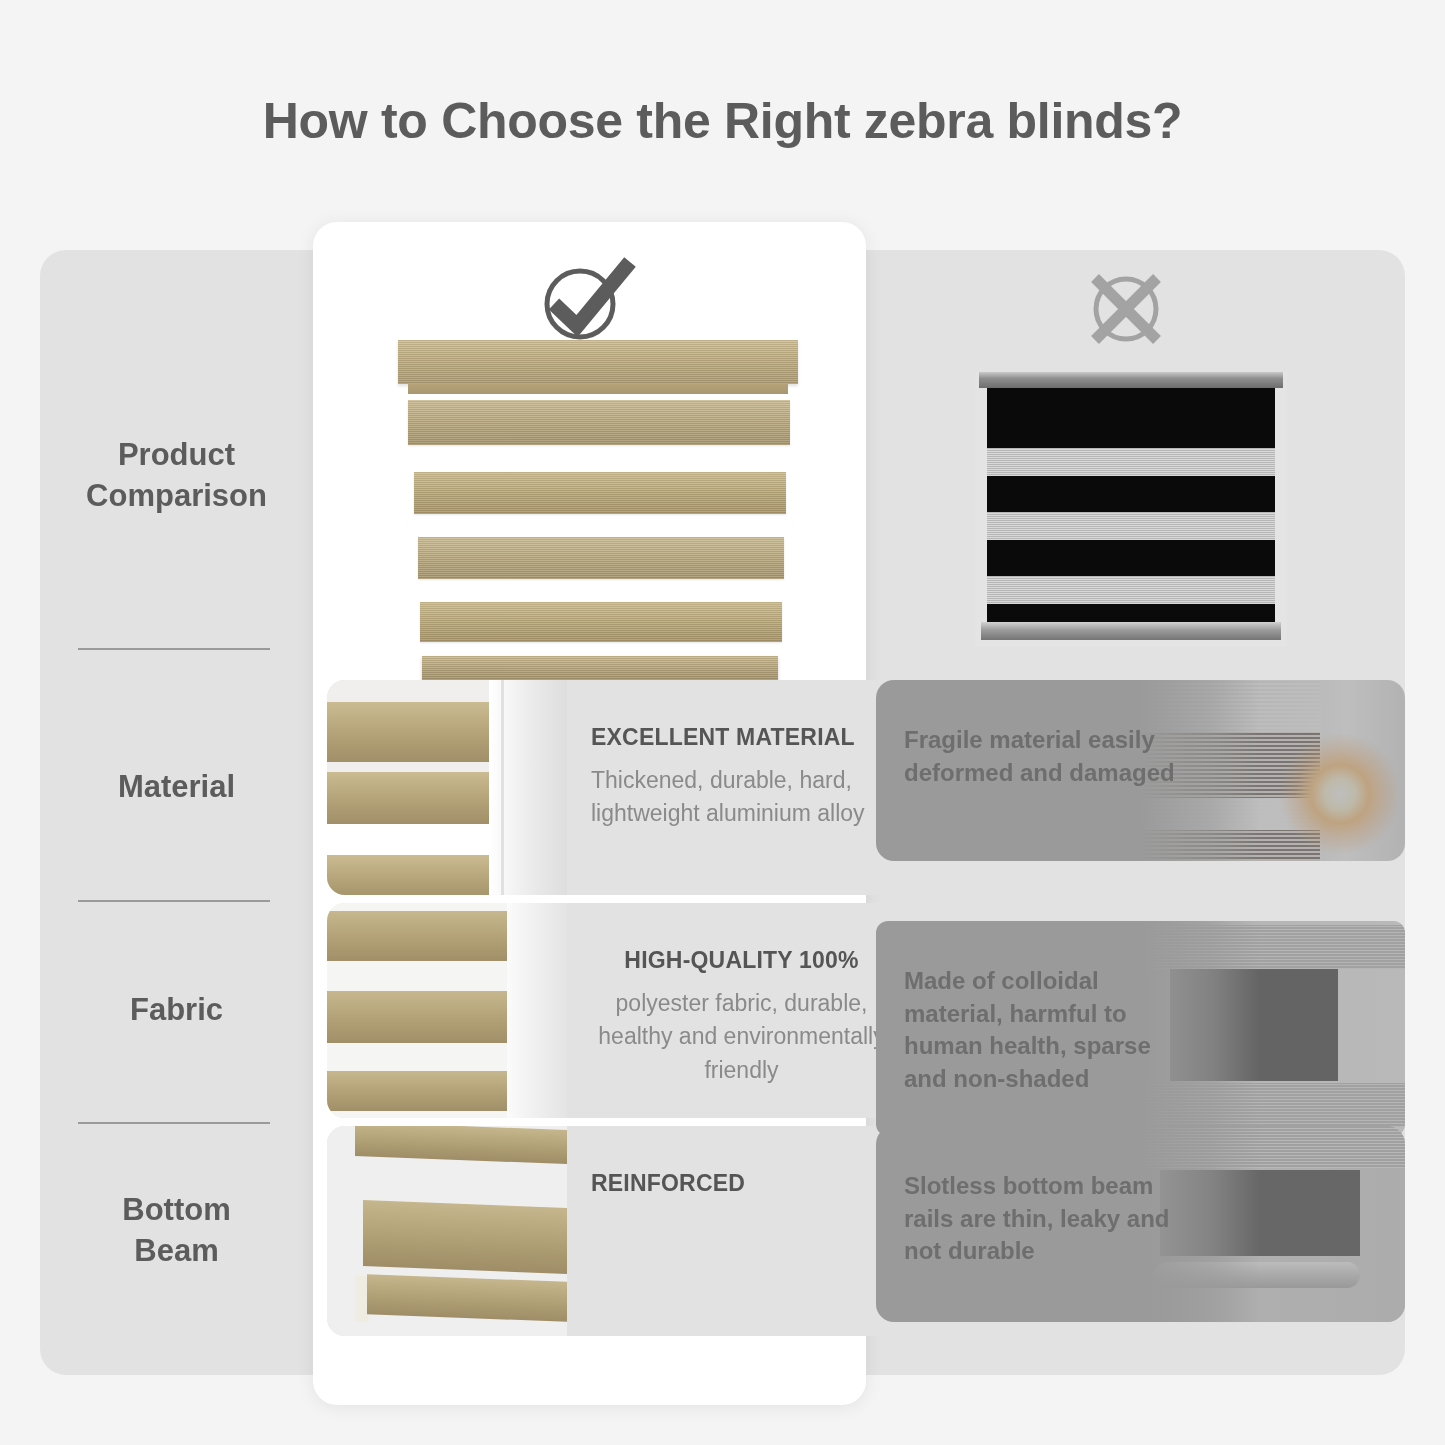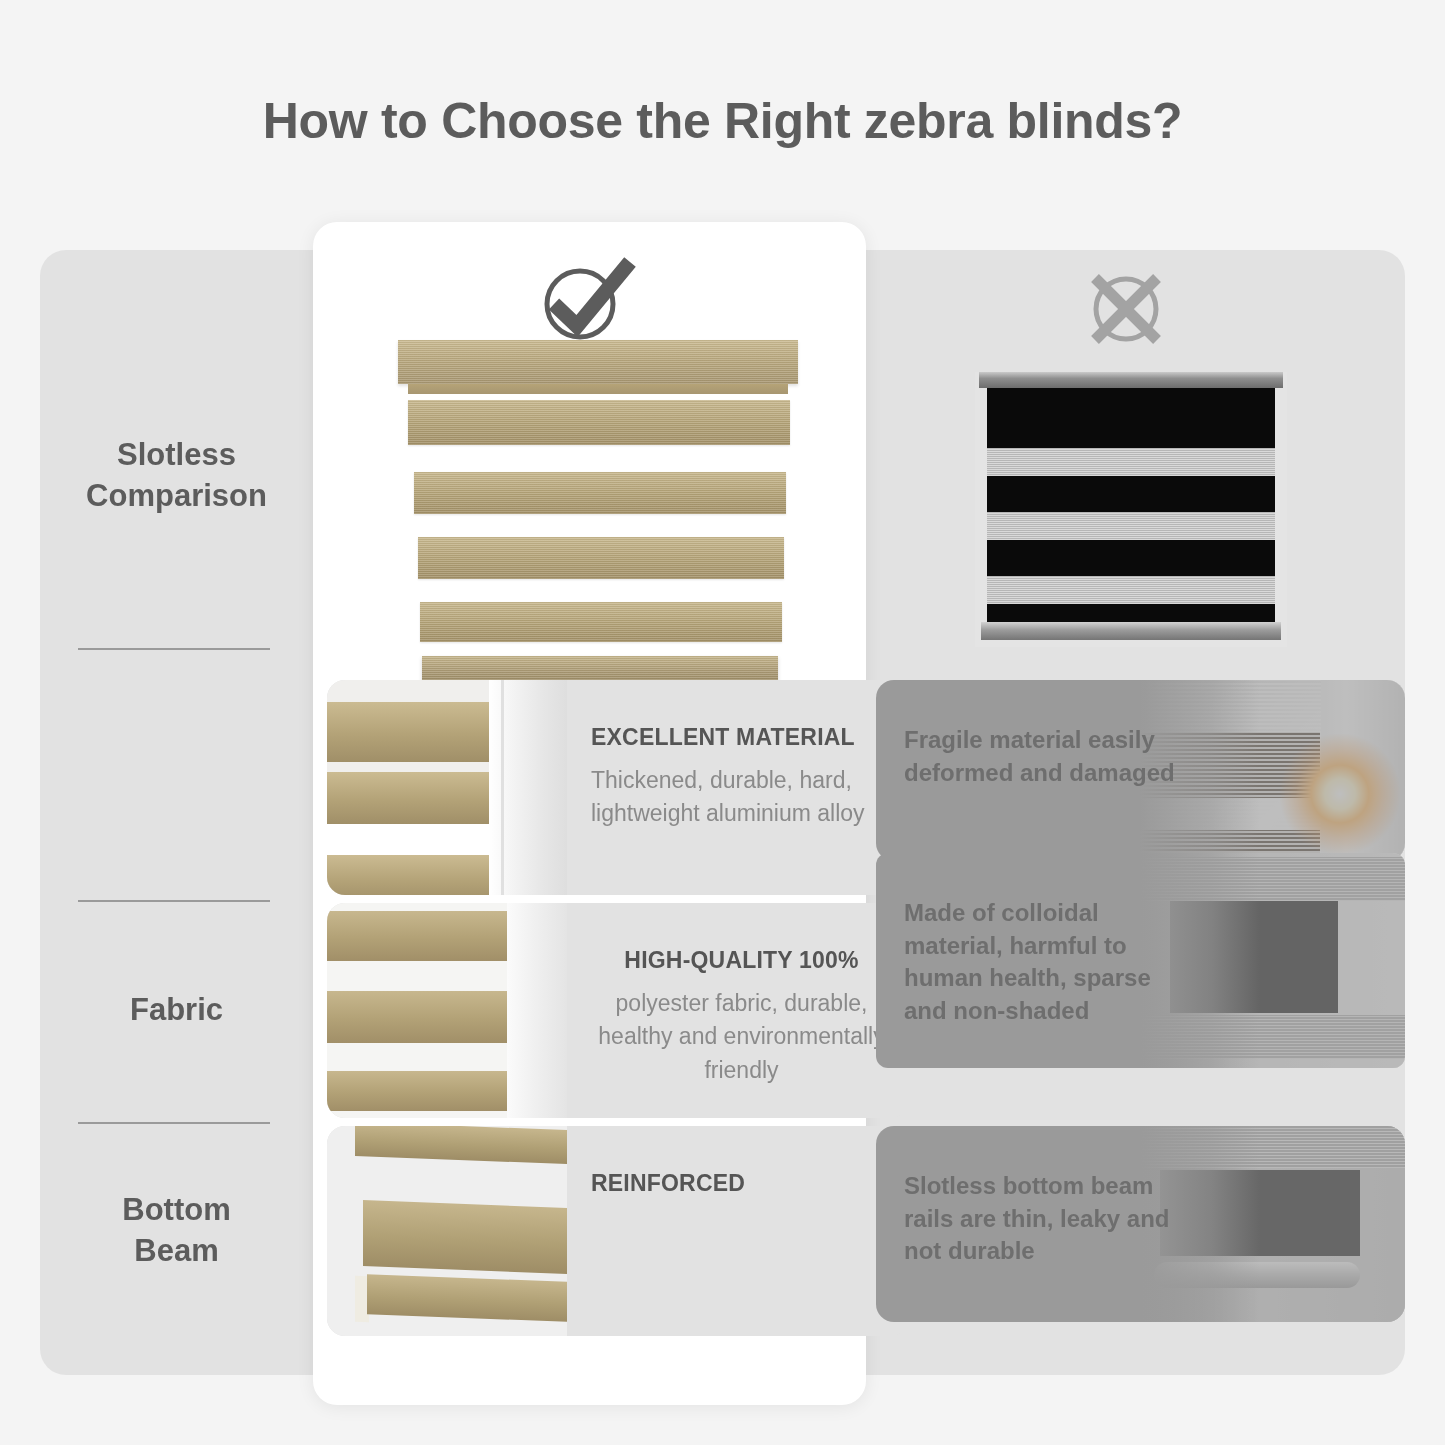--- a/index.html
+++ b/index.html
@@ -227,21 +227,21 @@
 
   
   .bad-card{
     position:absolute;
     left:876px;width:529px;
     border-radius:18px;
     overflow:hidden;
     background:#9a9a9a;
   }
   .bc-material{top:680px;height:181px;}
-  .bc-fabric{top:853px;height:215px;border-radius:12px;}
+  .bc-fabric{top:921px;height:215px;border-radius:12px;}
   .bc-beam{top:1126px;height:196px;}
   .bc-photo{
     position:absolute;right:0;top:0;width:265px;height:100%;
     overflow:hidden;
   }
   .bc-veil{
     position:absolute;inset:0;
     background:rgba(150,150,150,0.62);
   }
   .bc-fade{
@@ -318,25 +318,28 @@
 </head>
 <body>
 
 <div class="page-title">How to Choose the Right zebra blinds?</div>
 
 <div class="backdrop"></div>
 
 <div class="label-col">
 
   <div class="row-label l0">
-    <div>Slotless</div>
+    <div>Product</div>
     <div>Comparison</div>
   </div>
   <div class="divider d0"></div>
 
+  <div class="row-label l1">
+    <div>Material</div>
+  </div>
   <div class="divider d1"></div>
 
   <div class="row-label l2">
     <div>Fabric</div>
   </div>
   <div class="divider d2"></div>
 
   <div class="row-label l3">
     <div>Bottom</div>
     <div>Beam</div>

